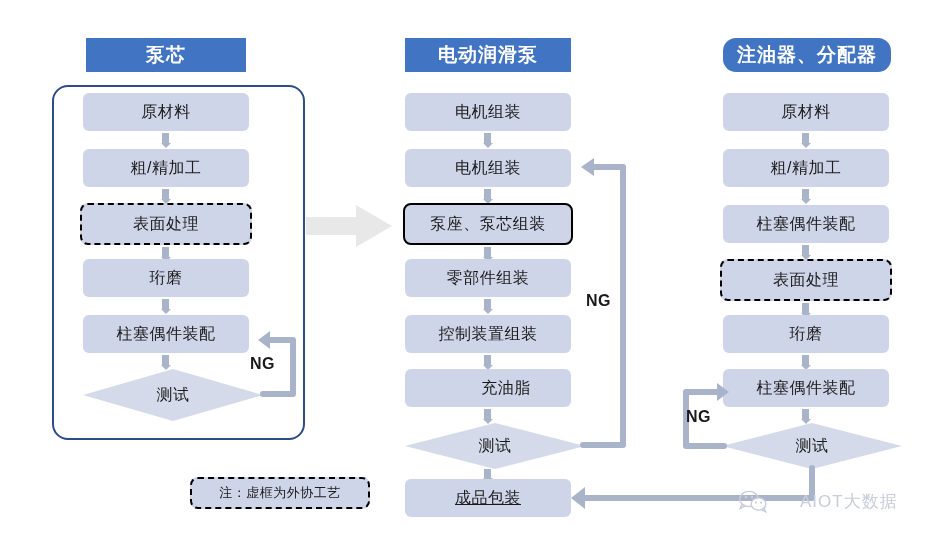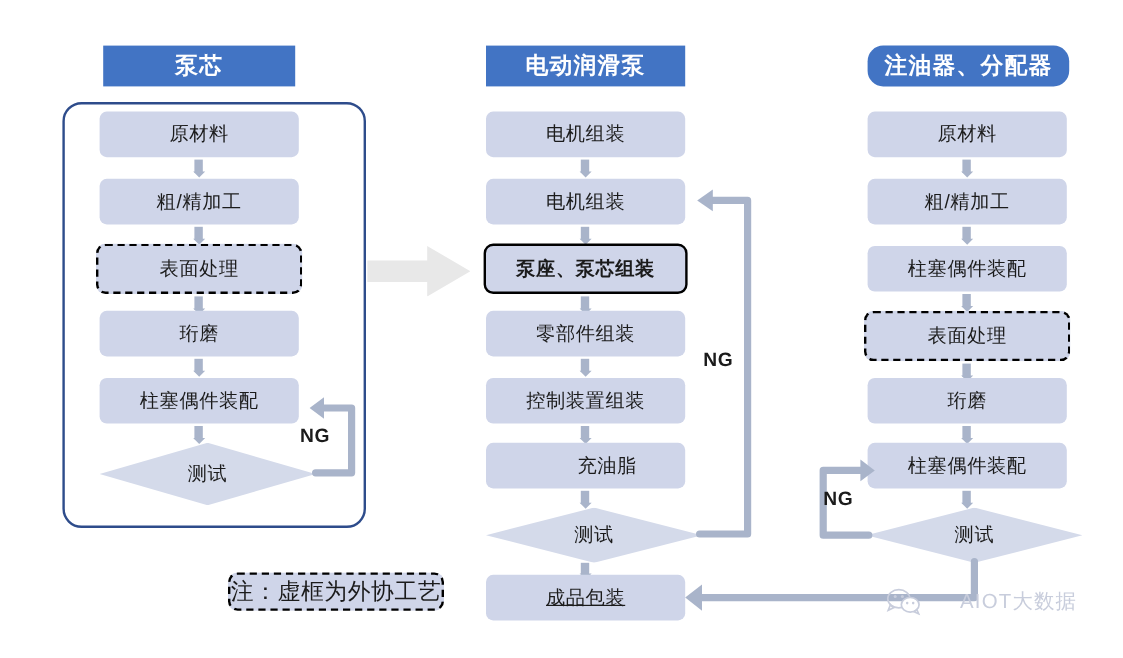--- a/index.html
+++ b/index.html
@@ -53,21 +53,21 @@
     color: #1b1b1b;
     letter-spacing: 0.5px;
   }
   .step.dashed {
     border: 2.6px dashed #000000;
     border-radius: 8px;
   }
   .step.solid-emph {
     border: 2.4px solid #000000;
     border-radius: 8px;
-    font-weight: bold;
+    font-weight: normal;
   }
   
   .diamond {
     position: absolute;
     background: #D4DAEA;
     clip-path: polygon(50% 0%, 100% 50%, 50% 100%, 0% 50%);
     display: flex;
     align-items: center;
     justify-content: center;
     font-size: 16px;
@@ -106,21 +106,21 @@
   
   .note-chip {
     position: absolute;
     background: #CFD5E9;
     border: 2.4px dashed #000000;
     border-radius: 8px;
     box-sizing: border-box;
     display: flex;
     align-items: center;
     justify-content: center;
-    font-size: 19px;
+    font-size: 13px;
     color: #1b1b1b;
     letter-spacing: 0.5px;
   }
   
   .watermark {
     position: absolute;
     display: flex;
     align-items: center;
     gap: 6px;
     color: #C8CDDC;

